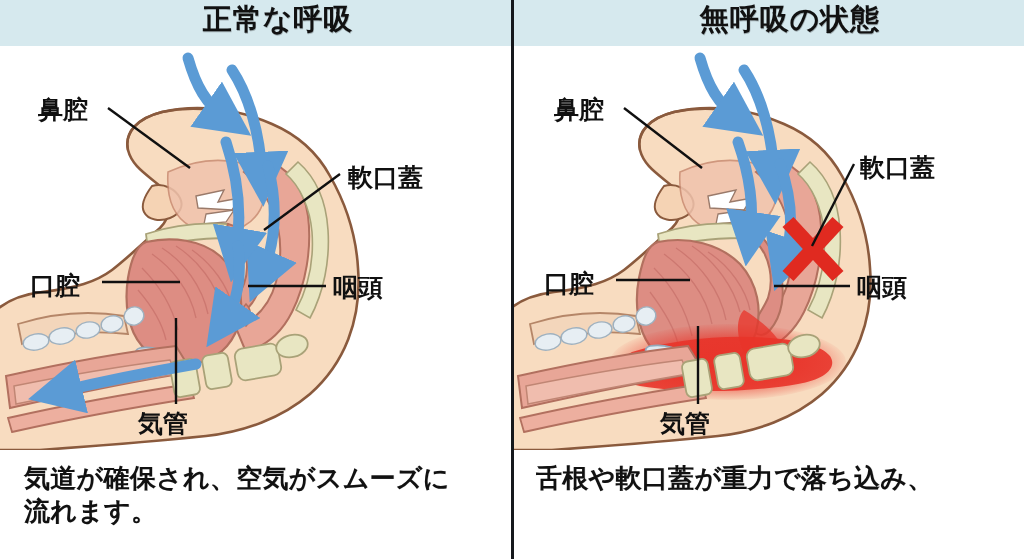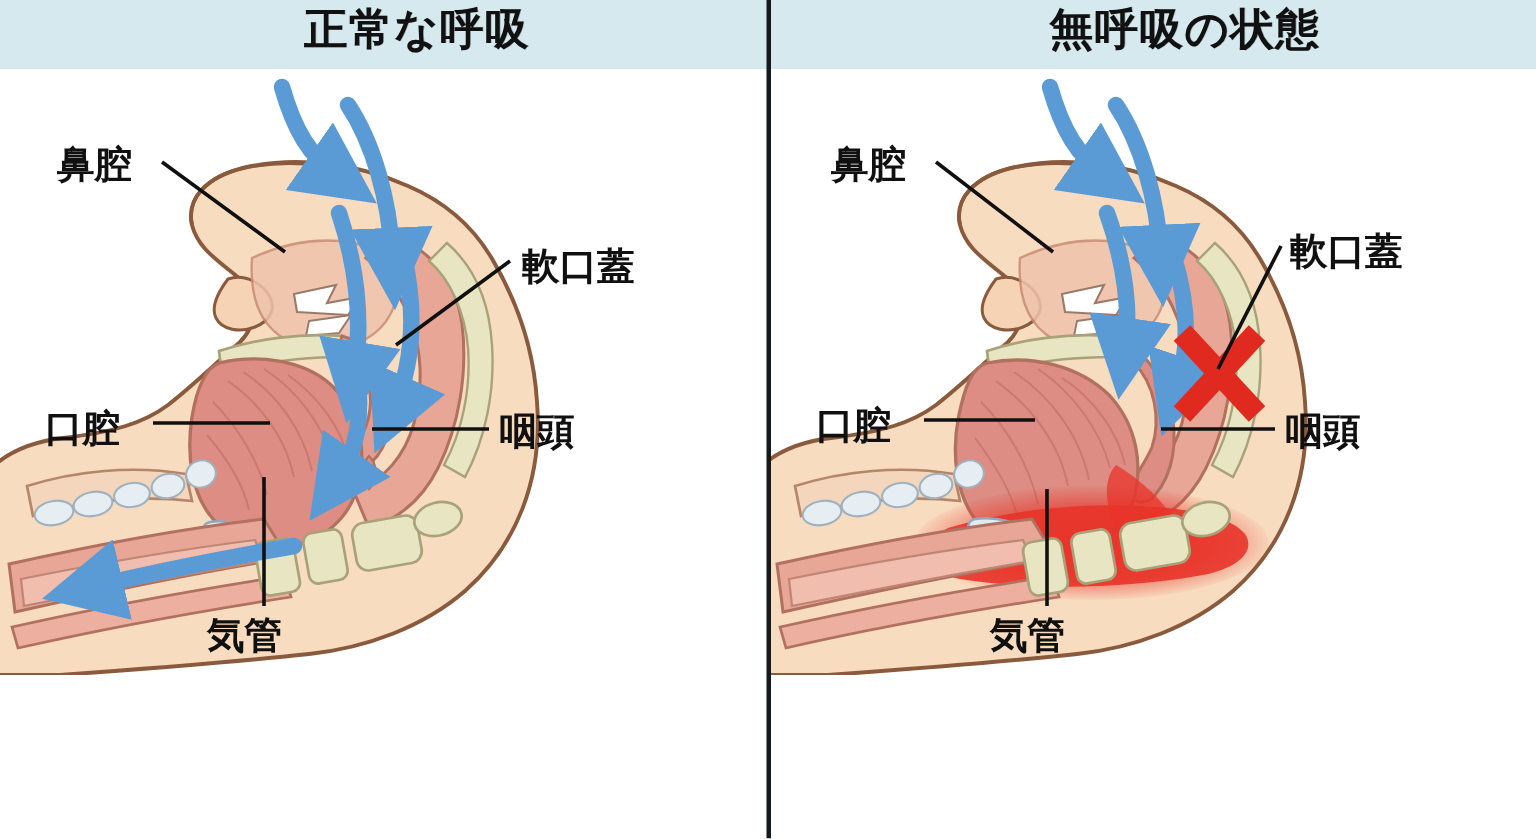--- a/index.html
+++ b/index.html
@@ -175,20 +175,24 @@
 
           <text class="anno-text" x="38" y="72">鼻腔</text>
           <text class="anno-text" x="348" y="140">軟口蓋</text>
           <text class="anno-text" x="30" y="248">口腔</text>
           <text class="anno-text" x="333" y="250">咽頭</text>
           <text class="anno-text" x="138" y="386">気管</text>
         </g>
       </svg>
     </div>
 
+    <div class="panel-caption">
+      <p><span>気道が確保され、空気がスムーズに</span><br>
+         <span>流れます。</span></p>
+    </div>
   </div>
 
   <div class="panel" id="panel-right">
 
     <div class="panel-header">
       <span class="panel-header-title">無呼吸の状態</span>
     </div>
 
     <div class="panel-figure">
       <svg viewBox="0 0 512 404" xmlns="http://www.w3.org/2000/svg">
@@ -309,19 +313,19 @@
           <text class="anno-text" x="42" y="72">鼻腔</text>
           <text class="anno-text" x="348" y="130">軟口蓋</text>
           <text class="anno-text" x="32" y="246">口腔</text>
           <text class="anno-text" x="345" y="250">咽頭</text>
           <text class="anno-text" x="148" y="386">気管</text>
         </g>
       </svg>
     </div>
 
     <div class="panel-caption">
-      <p><br>
+      <p><span>舌根や軟口蓋が重力で落ち込み、</span><br>
          </p>
     </div>
   </div>
 
   <div id="center-divider"></div>
 </div>
 
 </body></html>

